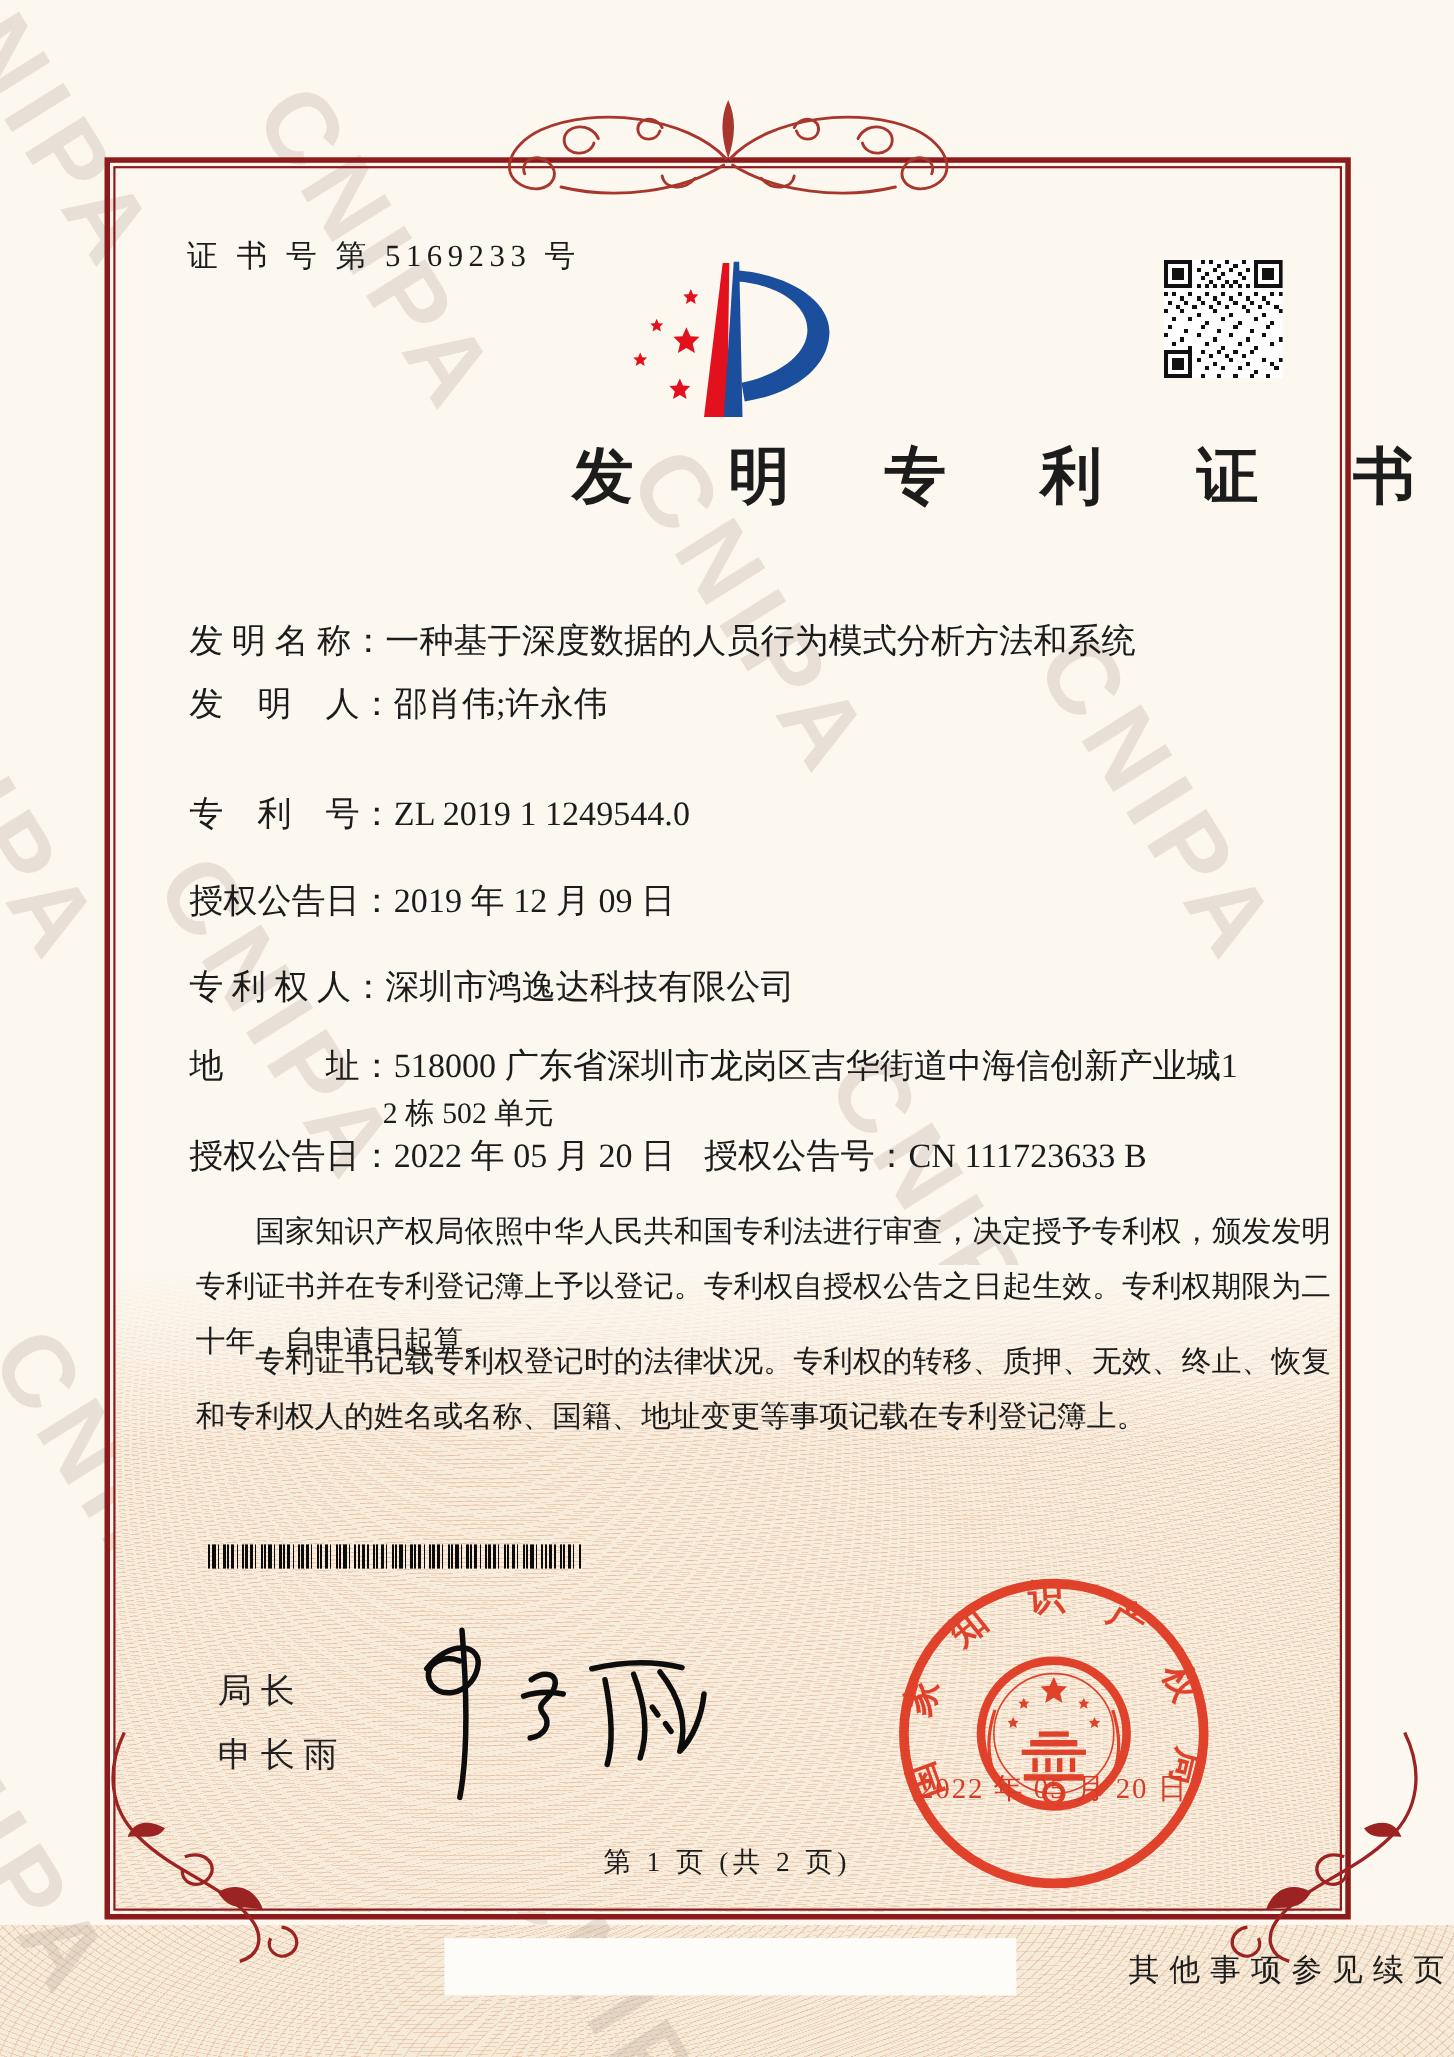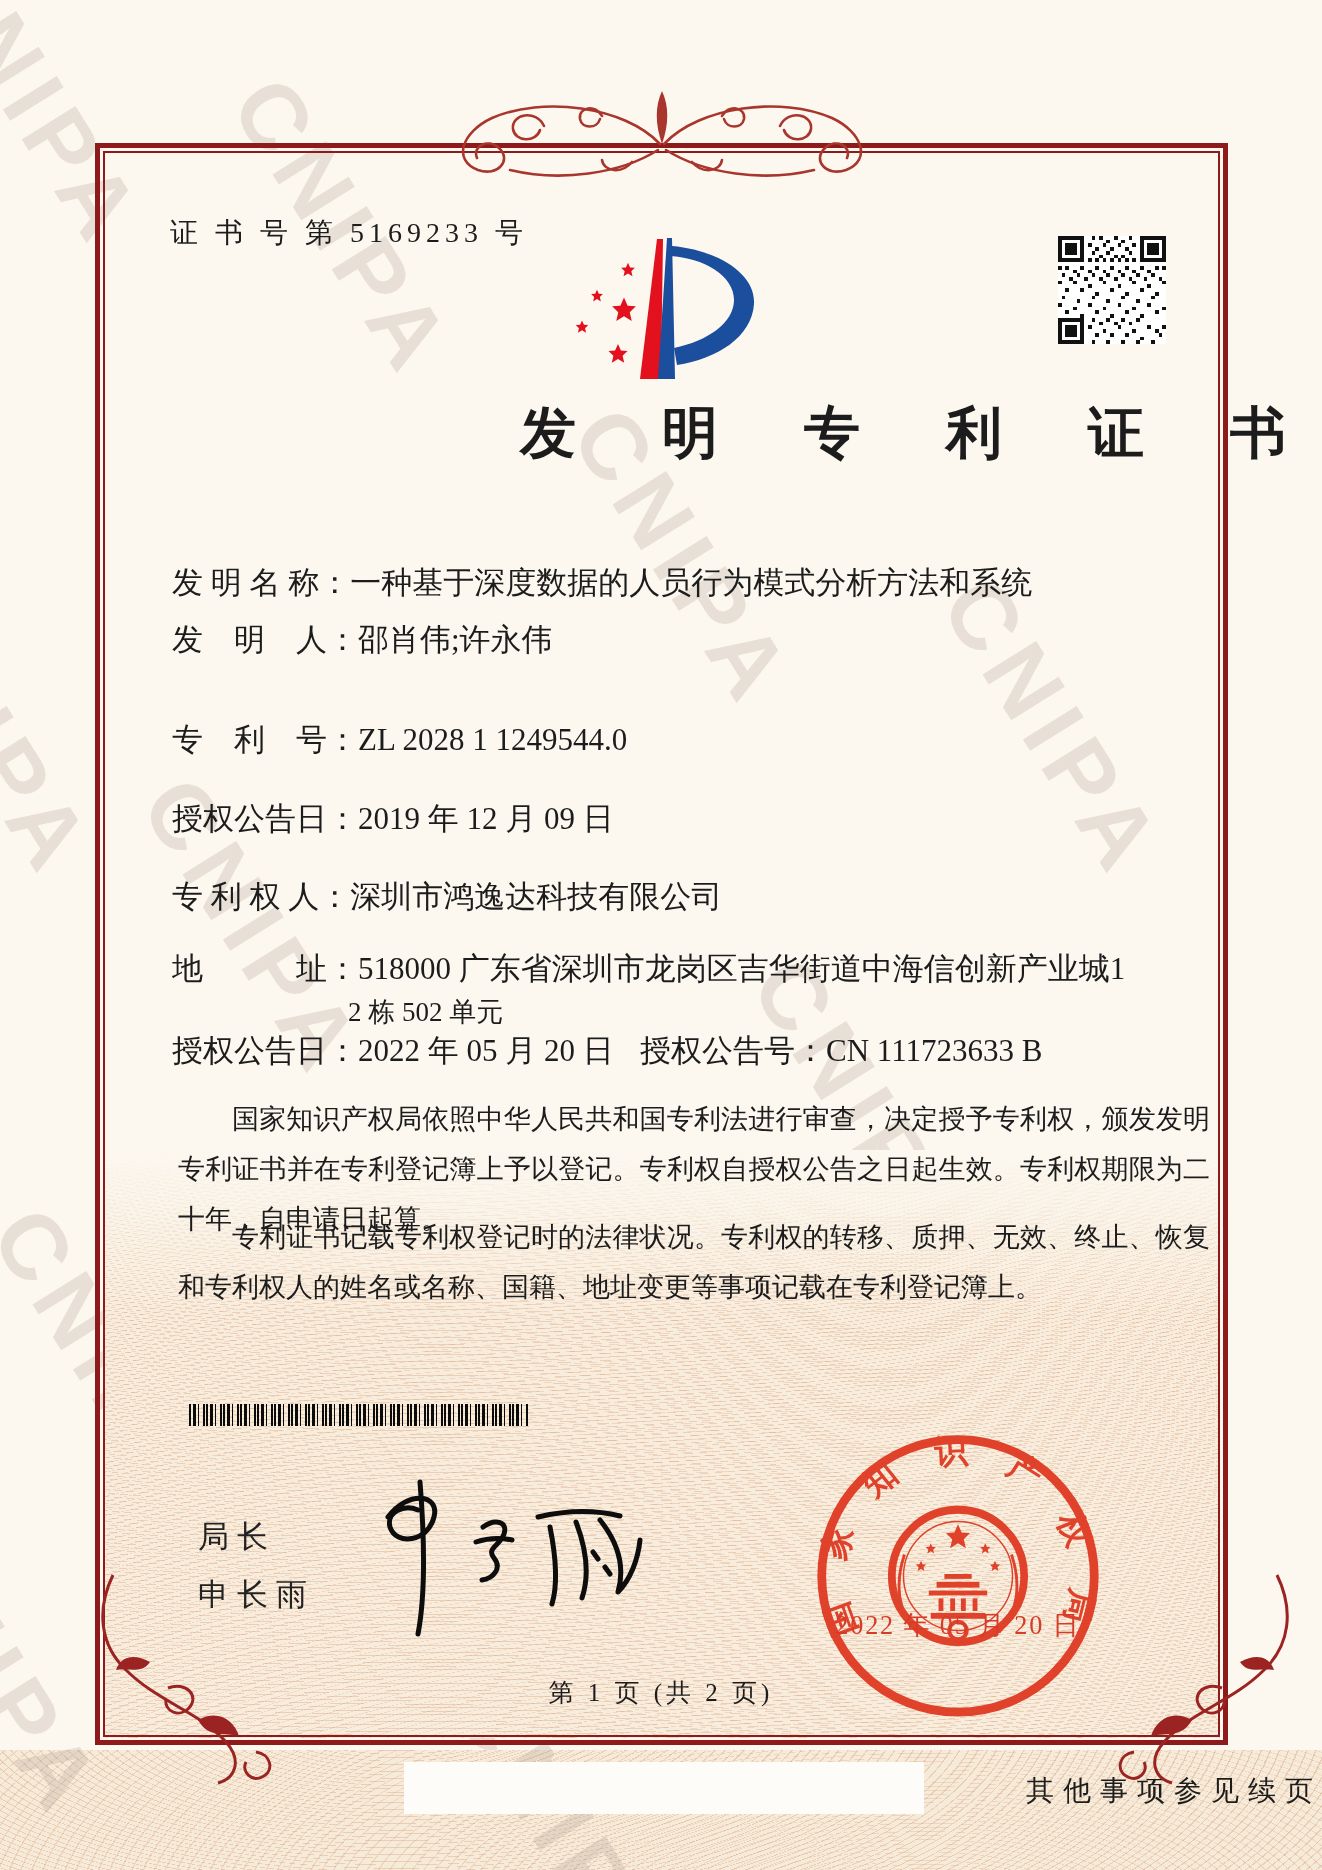--- a/index.html
+++ b/index.html
@@ -143,21 +143,21 @@
 
   <div class="title">发 明 专 利 证 书</div>
 
   <div class="row" style="top:562px">
     <span class="lbl">发 明 名 称：</span><span>一种基于深度数据的人员行为模式分析方法和系统</span>
   </div>
   <div class="row" style="top:619px">
     <span class="lbl">发　明　人：</span><span>邵肖伟;许永伟</span>
   </div>
   <div class="row" style="top:719px">
-    <span class="lbl">专　利　号：</span><span>ZL 2028 1 1249544.0</span>
+    <span class="lbl">专　利　号：</span><span>ZL 2019 1 1249544.0</span>
   </div>
   <div class="row" style="top:798px">
     <span class="lbl">授权公告日：</span><span>2019 年 12 月 09 日</span>
   </div>
   <div class="row" style="top:876px">
     <span class="lbl">专 利 权 人：</span><span>深圳市鸿逸达科技有限公司</span>
   </div>
   <div class="row" style="top:948px">
     <span class="lbl">地　　　址：</span><span>518000 广东省深圳市龙岗区吉华街道中海信创新产业城1</span>
   </div>

